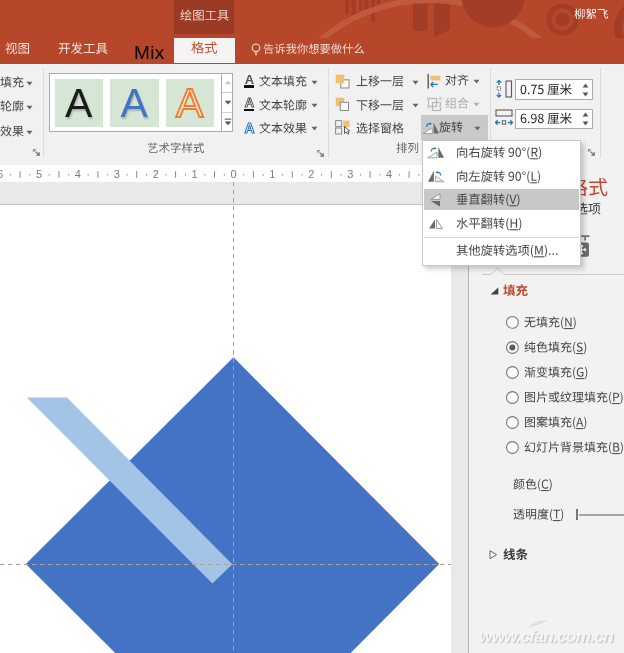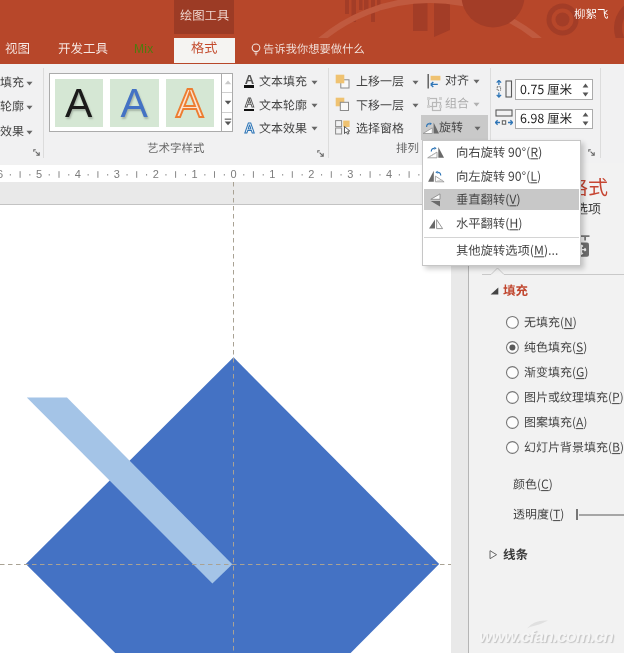--- a/index.html
+++ b/index.html
@@ -50,21 +50,21 @@
       </g>
     </svg>
   </div>
 <div style="position:absolute;left:57.5px;top:42.0px">
     <svg width="51" height="17" viewBox="0 0 51 17" style="position:absolute;left:0;top:0;overflow:visible">
       <g transform="translate(0,11.00)">
         <path d="M 8.1 -8.8 V -5.2 H 4.6 V -5.8 V -8.8 Z M 0.7 -5.2 V -4.3 H 3.6 C 3.4 -2.6 2.8 -0.9 0.7 0.4 C 0.9 0.5 1.3 0.8 1.4 1.1 C 3.7 -0.4 4.4 -2.4 4.6 -4.3 H 8.1 V 1 H 9.1 V -4.3 H 11.9 V -5.2 H 9.1 V -8.8 H 11.5 V -9.7 H 1.1 V -8.8 H 3.7 V -5.8 L 3.7 -5.2 Z M 20.9 -9.9 C 21.5 -9.3 22.2 -8.5 22.5 -8 L 23.2 -8.5 C 22.9 -9 22.2 -9.8 21.6 -10.3 Z M 14.3 -6.5 C 14.4 -6.7 14.8 -6.8 15.6 -6.8 H 17.4 C 16.6 -4.2 15.2 -2.1 12.9 -0.7 C 13.1 -0.6 13.4 -0.2 13.6 0 C 15.2 -1 16.4 -2.3 17.3 -3.8 C 17.8 -2.9 18.4 -2.1 19.1 -1.4 C 18.1 -0.6 16.8 -0.1 15.5 0.2 C 15.7 0.4 15.9 0.8 16 1 C 17.4 0.6 18.7 0.1 19.9 -0.8 C 21 0.1 22.4 0.7 24 1 C 24.1 0.8 24.4 0.4 24.6 0.2 C 23 -0.1 21.7 -0.6 20.6 -1.4 C 21.7 -2.3 22.5 -3.6 23.1 -5.2 L 22.4 -5.5 L 22.2 -5.4 H 18 C 18.2 -5.8 18.3 -6.3 18.5 -6.8 H 24.1 L 24.1 -7.7 H 18.7 C 18.9 -8.5 19.1 -9.4 19.2 -10.4 L 18.2 -10.6 C 18 -9.5 17.9 -8.6 17.6 -7.7 H 15.4 C 15.7 -8.3 16.1 -9.2 16.3 -10 L 15.3 -10.2 C 15.1 -9.2 14.6 -8.2 14.4 -7.9 C 14.3 -7.7 14.2 -7.5 14 -7.4 C 14.1 -7.2 14.2 -6.7 14.3 -6.5 Z M 19.9 -1.9 C 19 -2.7 18.3 -3.5 17.8 -4.5 H 21.8 C 21.3 -3.5 20.6 -2.6 19.9 -1.9 Z M 25.6 -0.9 V 0 H 36.9 V -0.9 H 31.7 V -8.1 H 36.2 V -9.1 H 26.3 V -8.1 H 30.7 V -0.9 Z M 45.1 -1.1 C 46.5 -0.4 47.9 0.4 48.8 1 L 49.5 0.3 C 48.6 -0.3 47.1 -1.1 45.7 -1.7 Z M 41.6 -1.7 C 40.8 -1 39.3 -0.2 38 0.3 C 38.2 0.5 38.5 0.8 38.7 1 C 40 0.5 41.5 -0.3 42.5 -1.1 Z M 40.1 -9.9 V -2.6 H 38.1 V -1.8 H 49.4 V -2.6 H 47.5 V -9.9 Z M 41 -2.6 V -3.8 H 46.6 V -2.6 Z M 41 -7.3 H 46.6 V -6.3 H 41 Z M 41 -8.1 V -9.1 H 46.6 V -8.1 Z M 41 -5.6 H 46.6 V -4.5 H 41 Z" fill="#f6e8e3"></path>
       </g>
     </svg>
   </div>
-<div class="abs" style="left:134px;top:41.5px;font-size:12px;color:#4d7c0f;letter-spacing:0.3px">Mix</div>
+<div class="abs" style="left:134px;top:41.5px;font-size:19px;color:#000000;letter-spacing:0.3px">Mix</div>
 <div class="abs" style="left:173.9px;top:37.8px;width:60.9px;height:25.7px;background:#f5f4f2"></div>
 <div style="position:absolute;left:190.6px;top:41.4px">
     <svg width="27" height="18" viewBox="0 0 27 18" style="position:absolute;left:0;top:0;overflow:visible">
       <g transform="translate(0,11.62)">
         <path d="M 7.6 -8.8 H 10.5 C 10.1 -8 9.5 -7.2 8.9 -6.5 C 8.3 -7.2 7.8 -7.9 7.4 -8.6 Z M 2.7 -11.1 V -8.3 H 0.7 V -7.3 H 2.5 C 2.1 -5.5 1.3 -3.4 0.4 -2.3 C 0.5 -2.1 0.8 -1.7 0.9 -1.4 C 1.5 -2.3 2.2 -3.7 2.7 -5.2 V 1 H 3.6 V -5.6 C 4 -5 4.5 -4.3 4.7 -3.9 L 5.3 -4.7 C 5 -5 4 -6.3 3.6 -6.7 V -7.3 H 5.1 L 4.8 -7.1 C 5 -6.9 5.4 -6.6 5.6 -6.4 C 6 -6.8 6.5 -7.3 6.9 -7.8 C 7.2 -7.2 7.7 -6.5 8.3 -5.9 C 7.1 -5 5.8 -4.3 4.5 -3.8 C 4.7 -3.6 5 -3.3 5.1 -3 C 5.4 -3.2 5.8 -3.3 6.1 -3.5 V 1.1 H 7 V 0.5 H 10.7 V 1 H 11.7 V -3.6 L 12.3 -3.3 C 12.4 -3.6 12.7 -4 12.9 -4.2 C 11.6 -4.6 10.5 -5.2 9.6 -5.9 C 10.5 -6.9 11.3 -8.1 11.7 -9.4 L 11.1 -9.7 L 10.9 -9.7 H 8.1 C 8.3 -10 8.5 -10.4 8.6 -10.9 L 7.7 -11.1 C 7.2 -9.8 6.3 -8.5 5.3 -7.5 V -8.3 H 3.6 V -11.1 Z M 7 -0.4 V -2.9 H 10.7 V -0.4 Z M 6.7 -3.8 C 7.5 -4.2 8.2 -4.7 8.9 -5.3 C 9.6 -4.7 10.3 -4.2 11.2 -3.8 Z M 22.6 -10.4 C 23.2 -10 24.1 -9.3 24.5 -8.8 L 25.1 -9.4 C 24.8 -9.9 23.9 -10.5 23.2 -11 Z M 20.7 -11 C 20.7 -10.2 20.7 -9.4 20.7 -8.6 H 13.9 V -7.7 H 20.8 C 21.1 -2.7 22.2 1.1 24.4 1.1 C 25.4 1.1 25.8 0.4 26 -1.9 C 25.7 -2 25.3 -2.2 25.1 -2.5 C 25 -0.7 24.9 0.1 24.5 0.1 C 23.2 0.1 22.1 -3.2 21.8 -7.7 H 25.7 V -8.6 H 21.8 C 21.7 -9.4 21.7 -10.2 21.7 -11 Z M 14 -0.3 14.3 0.7 C 16 0.3 18.4 -0.3 20.7 -0.8 L 20.6 -1.7 L 17.8 -1.1 V -4.7 H 20.2 V -5.7 H 14.4 V -4.7 H 16.8 V -0.9 Z" fill="#c34a2c"></path>
       </g>
     </svg>
   </div>
 <svg class="abs" style="left:250px;top:43px" width="12" height="14" viewBox="0 0 12 14">
 <circle cx="6" cy="4.8" r="3.8" fill="none" stroke="#f0e2dd" stroke-width="1.1"></circle>

